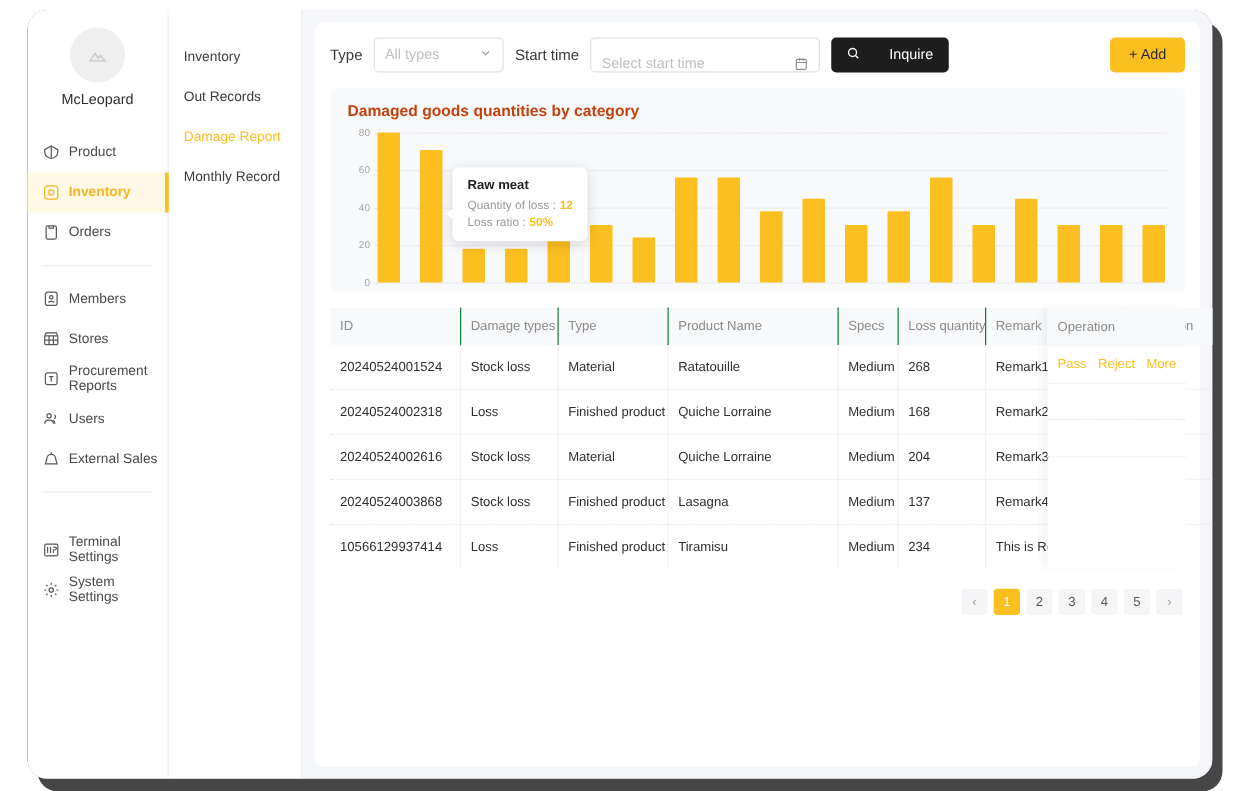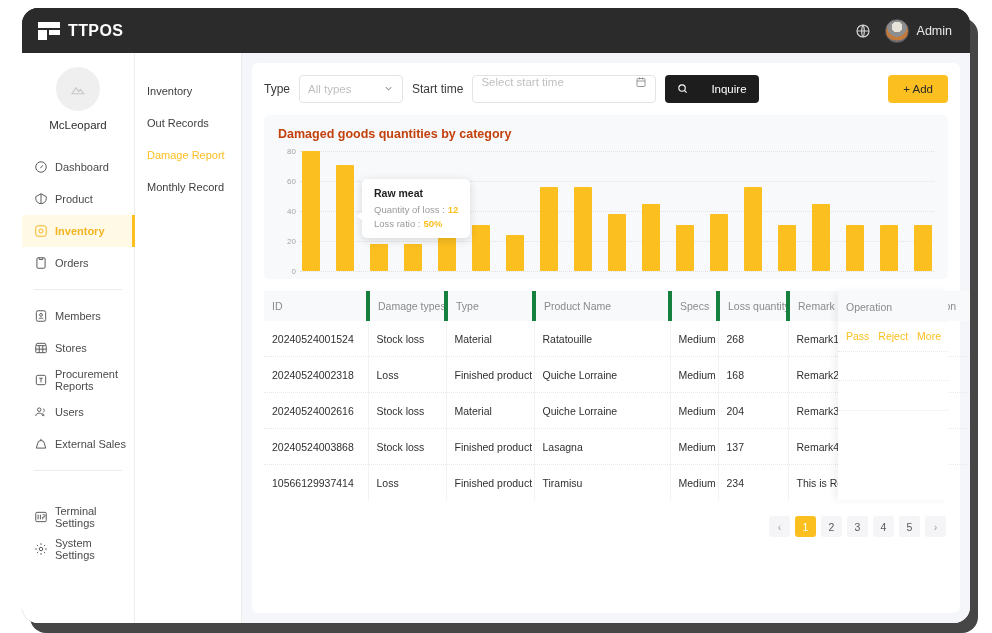--- a/index.html
+++ b/index.html
@@ -120,21 +120,21 @@
   .filterbar { display: flex; align-items: center; gap: 9px; margin-bottom: 12px; }
   .flabel { font-size: 12px; color: #3a3a3a; }
   .select {
     width: 104px; height: 28px; border: 1px solid #e3e3e3; border-radius: 4px;
     background: #fff; display: flex; align-items: center;
     padding: 0 8px; font-size: 11.5px; color: #bfbfbf; cursor: pointer;
   }
   .select .caret { margin-left: auto; color: #9a9a9a; }
   .dateinput {
     width: 184px; height: 28px; border: 1px solid #e3e3e3; border-radius: 4px;
-    background: #fff; display: flex; align-items: flex-start;
+    background: #fff; display: flex; align-items: flex-end;
     padding: 0 8px; font-size: 11.5px; color: #bfbfbf; cursor: text;
   }
   .dateinput .cal { margin-left: auto; color: #8d8d8d; display:flex; }
   .btn-inquire {
     height: 28px; background: #1d1d1d; color: #fff; border: none; border-radius: 4px;
     font-size: 11.5px; padding: 0 12px; display: flex; align-items: center; gap: 23px;
     cursor: pointer; font-family: inherit;
   }
   .btn-add {
     margin-left: auto;
@@ -188,21 +188,21 @@
   .tt-row { font-size: 9.5px; color: #9a9a9a; margin-top: 3px; }
   .tt-val { color: #fcbf20; font-weight: bold; margin-left: 3px; }
 
   
   .table-wrap { position: relative; }
   table { width: 100%; border-collapse: collapse; table-layout: fixed; }
   thead th {
     background: #f8f9fb;
     font-size: 10.5px; color: #8b8b8b; font-weight: normal;
     text-align: left; padding: 9px 8px;
-    border-right: 4px solid #15803d;
+    border-right: 1px solid #15803d;
     white-space: nowrap; overflow: hidden;
   }
   thead th:last-child { border-right: none; }
   tbody td {
     font-size: 10.5px; color: #303030;
     padding: 10px 8px;
     border-bottom: 1px dotted #e8e8e8;
     border-right: 1px solid #f2f2f2;
     white-space: nowrap; overflow: hidden;
   }
@@ -254,63 +254,34 @@
     cursor: pointer; padding: 0 5px;
   }
   .pg.active { background: #fcbf20; color: #ffffff; }
   .pg.arrow { color: #9d9d9d; }
 </style>
 </head>
 <body>
 
 <div class="window">
 
-  <div class="topbar">
-    <div class="brand">
-      <span class="brand-mark">
-        <i class="bm1"></i>
-          <i class="bm2"></i>
-          <i class="bm3"></i>
-      </span>
-      <span class="brand-text">TTPOS</span>
-    </div>
-    <div class="topbar-right">
-      <span>
-        <svg class="globe-icon" viewBox="0 0 24 24" fill="none" stroke="currentColor" stroke-width="1.7">
-          <circle cx="12" cy="12" r="9"></circle>
-            <path d="M3 12h18M12 3c2.6 3 2.6 15 0 18M12 3c-2.6 3-2.6 15 0 18"></path>
-        </svg>
-      </span>
-      <span class="avatar-wrap">
-        <span class="avatar"></span>
-        <span class="admin-label">Admin</span>
-      </span>
-    </div>
-  </div>
 
   <div class="shell">
 
     <div class="sidebar">
       <div class="org">
         <div class="org-avatar">
           <svg width="16" height="16" viewBox="0 0 24 24" fill="none" stroke="currentColor" stroke-width="1.6">
             <path d="M3 19l6-9 4 6 2.5-3.5L21 19z"></path>
           </svg>
         </div>
         <div class="org-name">McLeopard</div>
       </div>
 
       <div class="nav">
-        <div class="nav-item">
-          <svg class="nav-ico" viewBox="0 0 24 24" fill="none" stroke="currentColor" stroke-width="1.7">
-              <circle cx="12" cy="12" r="9"></circle>
-              <path d="M15 9l-4 5"></path>
-            </svg>
-          <span>Dashboard</span>
-        </div>
         <div class="nav-item">
           <svg class="nav-ico" viewBox="0 0 24 24" fill="none" stroke="currentColor" stroke-width="1.7">
               <path d="M12 3l9 5v3a9 9 0 01-18 0V8z"></path>
               <path d="M12 3v16"></path>
             </svg>
           <span>Product</span>
         </div>
         <div class="nav-item active">
           <svg class="nav-ico" viewBox="0 0 24 24" fill="none" stroke="currentColor" stroke-width="1.7">
               <rect x="3" y="3" width="18" height="18" rx="4"></rect>

